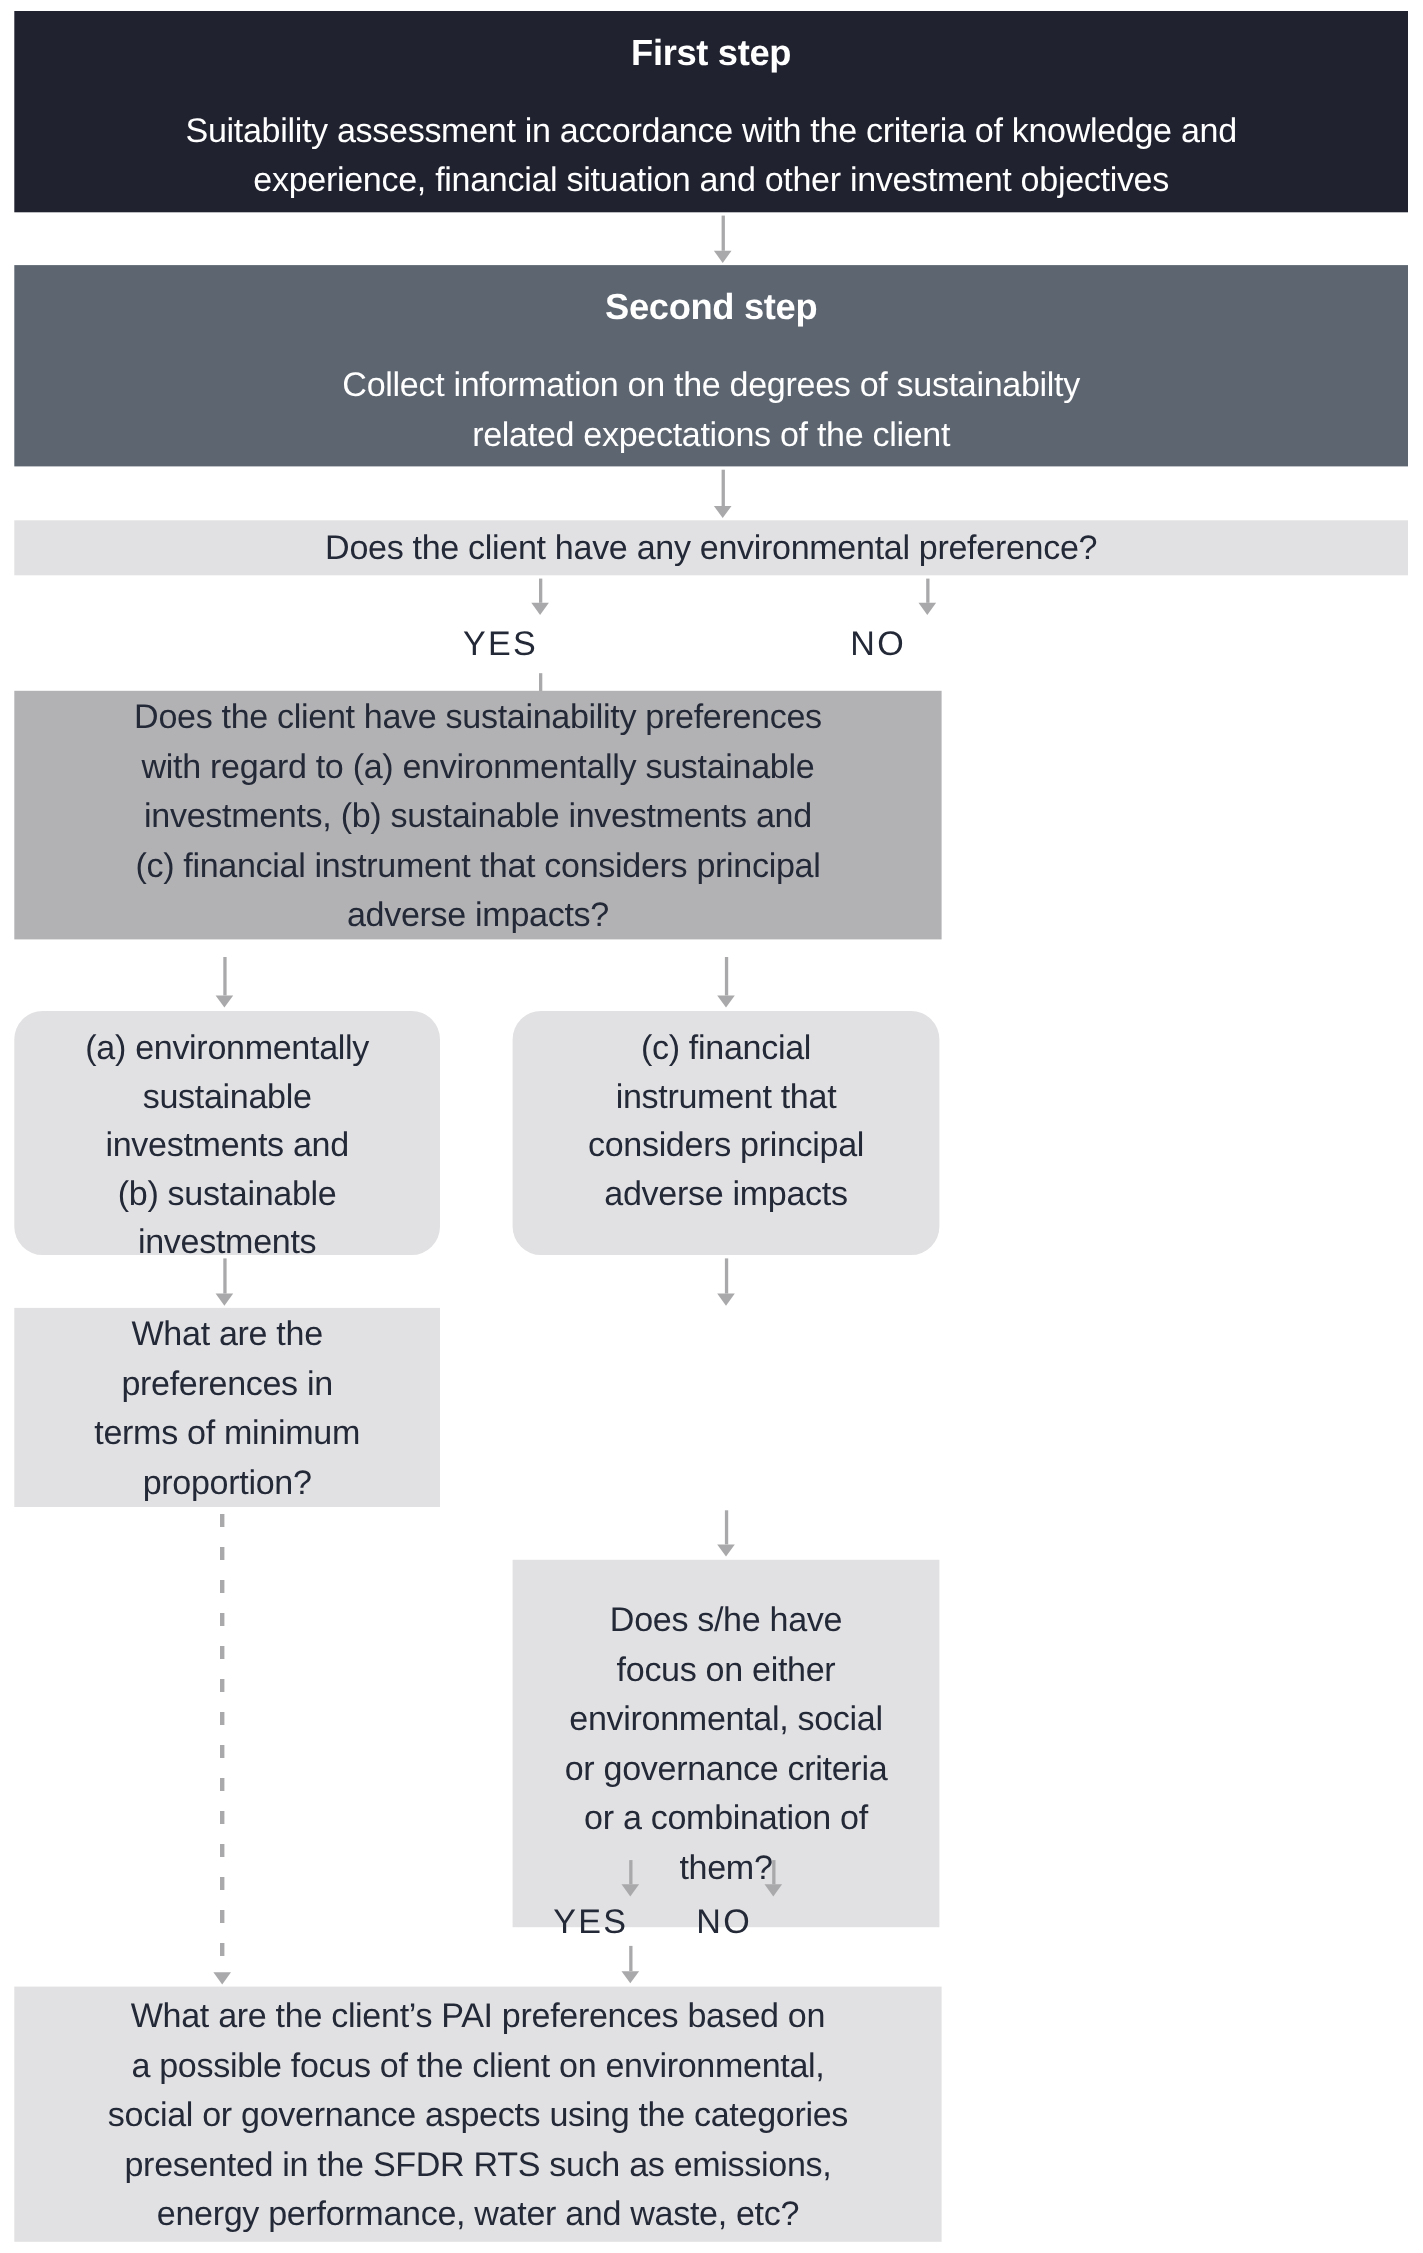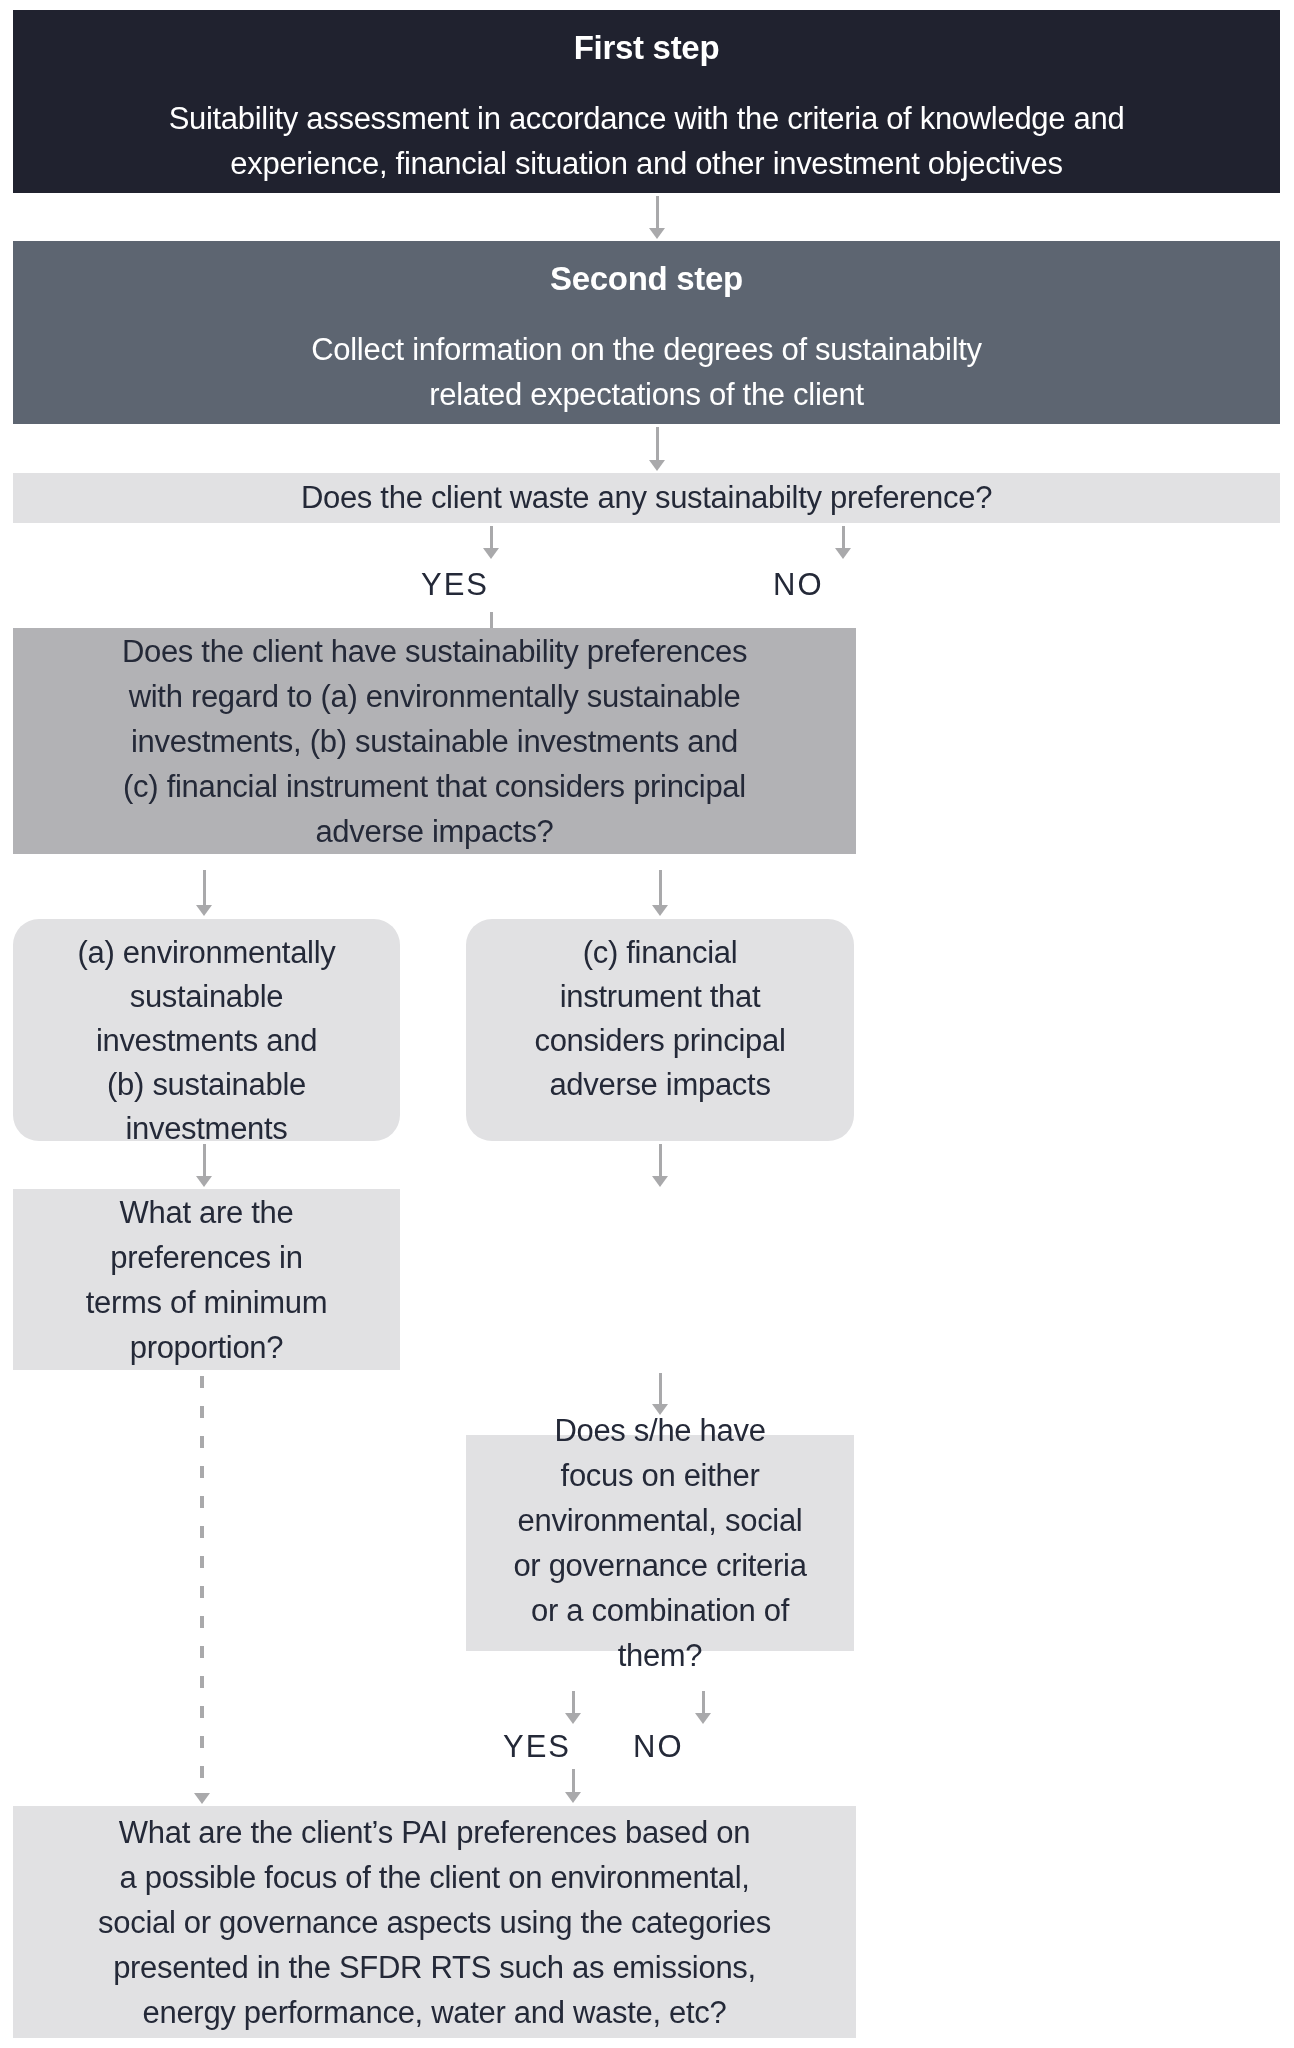--- a/index.html
+++ b/index.html
@@ -102,21 +102,21 @@
     <div class="step-body">Collect information on the degrees of sustainabilty
 related expectations of the client</div>
   </div>
 
   <div class="arrow" style="left:648px;top:427px;height:44px;">
     <div class="shaft"></div>
     <div class="head"></div>
   </div>
 
   <div class="box fill-light v-center" style="left:13px;top:473px;width:1267px;height:50px;">
-    <div class="strip-text">Does the client waste any sustainabilty preference?</div>
+    <div class="strip-text">Does the client have any environmental preference?</div>
   </div>
 
   <div class="arrow" style="left:482px;top:526px;height:33px;">
     <div class="shaft"></div>
     <div class="head"></div>
   </div>
   <div class="arrow" style="left:834px;top:526px;height:33px;">
     <div class="shaft"></div>
     <div class="head"></div>
   </div>
@@ -181,21 +181,21 @@
   <div class="arrow" style="left:651px;top:1373px;height:42px;">
     <div class="shaft"></div>
     <div class="head"></div>
   </div>
 
   <div class="arrow dashed" style="left:193px;top:1376px;height:428px;">
     <div class="shaft"></div>
     <div class="head"></div>
   </div>
 
-  <div class="box fill-light v-center" style="left:466px;top:1418px;width:388px;height:216px;margin-top:17px;">
+  <div class="box fill-light v-center" style="left:466px;top:1418px;width:388px;height:334px;">
     <div class="q-text">Does s/he have
 focus on either
 environmental, social
 or governance criteria
 or a combination of
 them?</div>
   </div>
 
   <div class="arrow" style="left:564px;top:1691px;height:33px;">
     <div class="shaft"></div>

